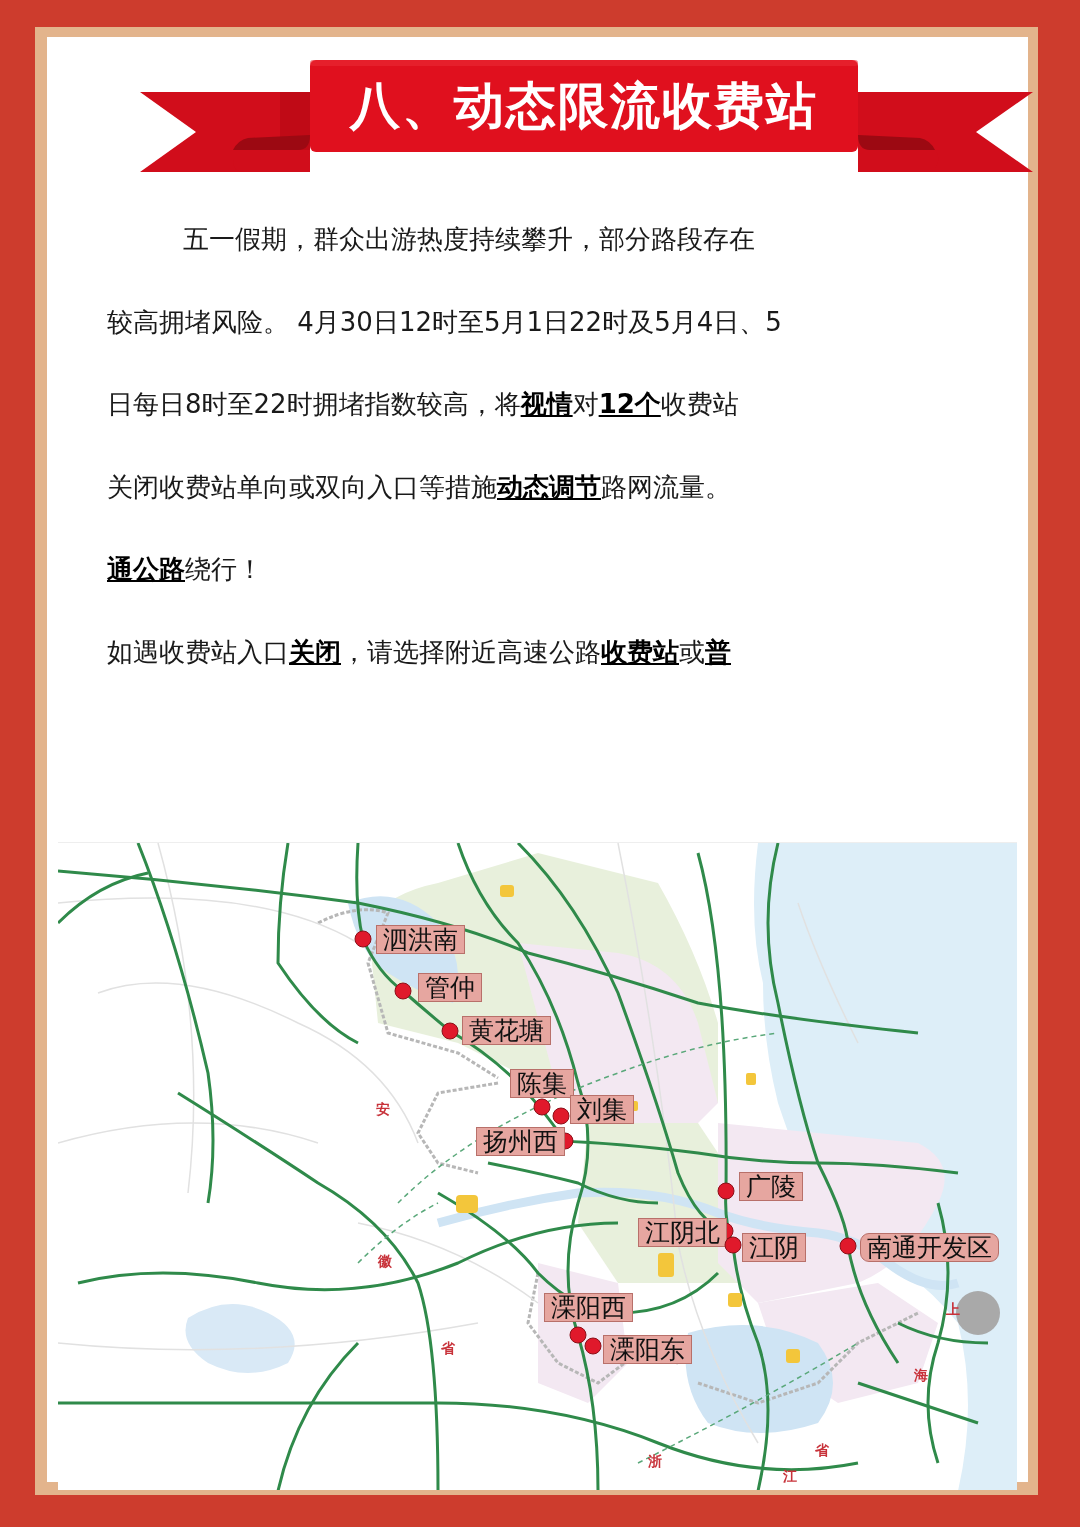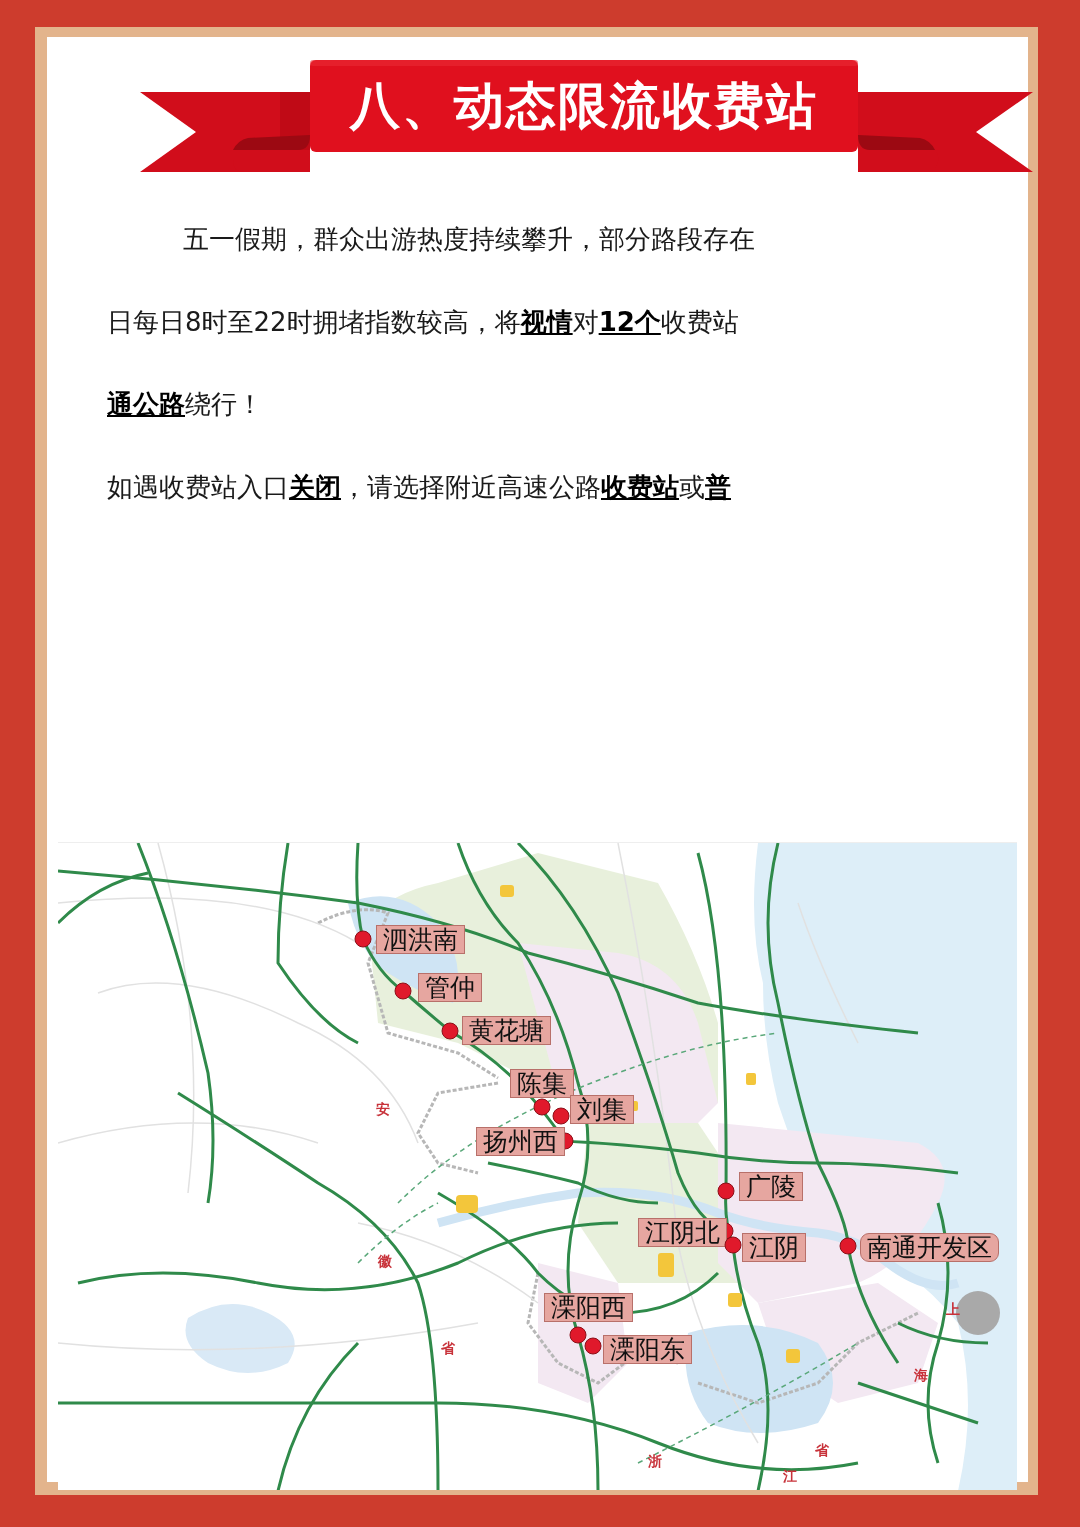--- a/index.html
+++ b/index.html
@@ -49,21 +49,23 @@
     <path d="M 810 135 Q 810 150 822 150 L 887 150 Q 882 140 872 138 Z" fill="#9c0912"></path>
 
     <rect x="262" y="60" width="548" height="92" rx="6" fill="#e0101e"></rect>
     <rect x="262" y="60" width="548" height="6" rx="3" fill="#ea2a33" opacity="0.6"></rect>
   </svg>
   <div class="ribbon-title">八、动态限流收费站</div>
 </div>
 
 <div class="article" id="article">
     <span class="line indent"><span>五一假期，群众出游热度持续攀升，部分路段存在</span></span>
+    <span class="line"><span>较高拥堵风险。 4月30日12时至5月1日22时及5月4日、5</span></span>
     <span class="line"><span>日每日8时至22时拥堵指数较高，将</span><b>视情</b><span>对</span><b>12个</b><span>收费站</span></span>
+    <span class="line"><span>关闭收费站单向或双向入口等措施</span><b>动态调节</b><span>路网流量。</span></span>
     <span class="line"><b>通公路</b><span>绕行！</span></span>
     <span class="line"><span>如遇收费站入口</span><b>关闭</b><span>，请选择附近高速公路</span><b>收费站</b><span>或</span><b>普</b></span>
   </div>
 
 <div class="map" id="map">
   <svg width="959" height="648" viewBox="0 0 959 648">
 
     <path d="M 700 0 L 959 0 L 959 648 L 900 648 Q 920 560 900 480 Q 860 430 800 400 Q 790 380 760 360 Q 740 320 720 260 Q 705 200 705 140 Q 690 80 700 0 Z" fill="#ddeef8"></path>
 
     <path d="M 310 80 Q 330 50 380 40 L 480 10 L 600 40 Q 640 110 660 180 L 660 260 L 560 260 Q 500 250 460 230 L 400 200 L 320 180 Z" fill="#e8f0dc"></path>

